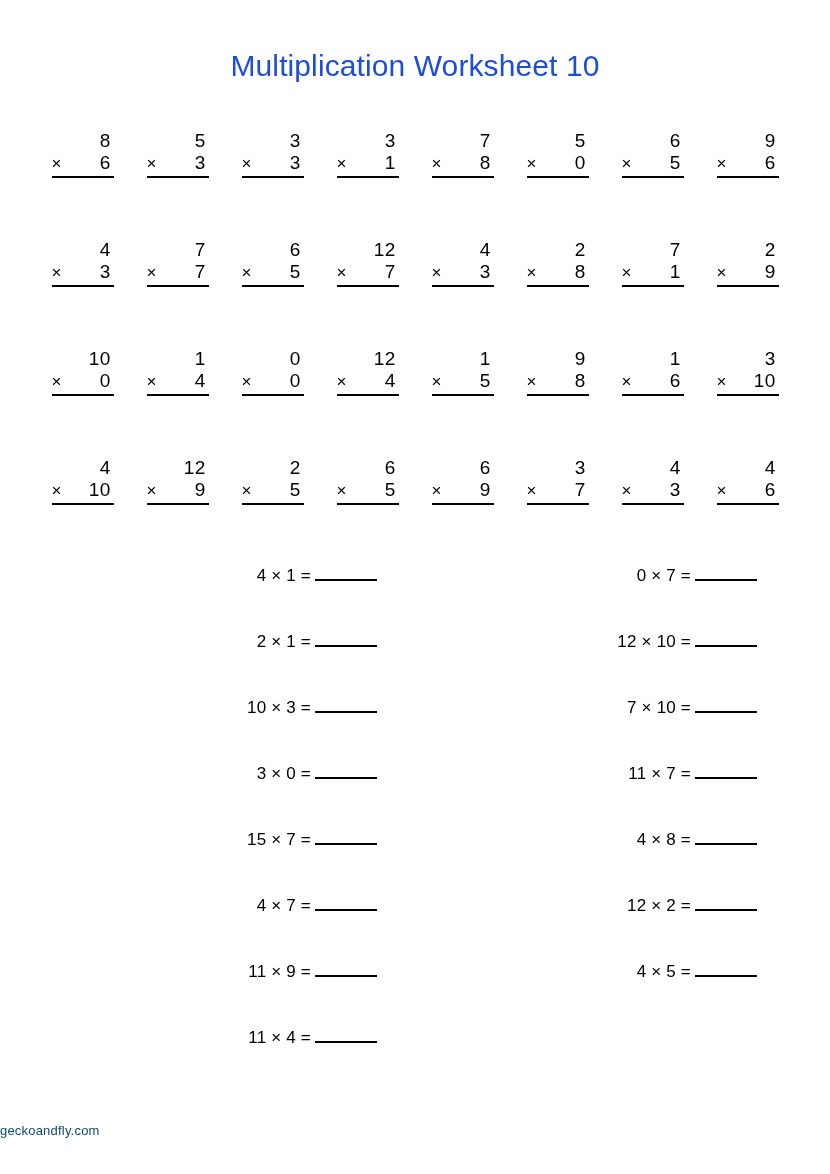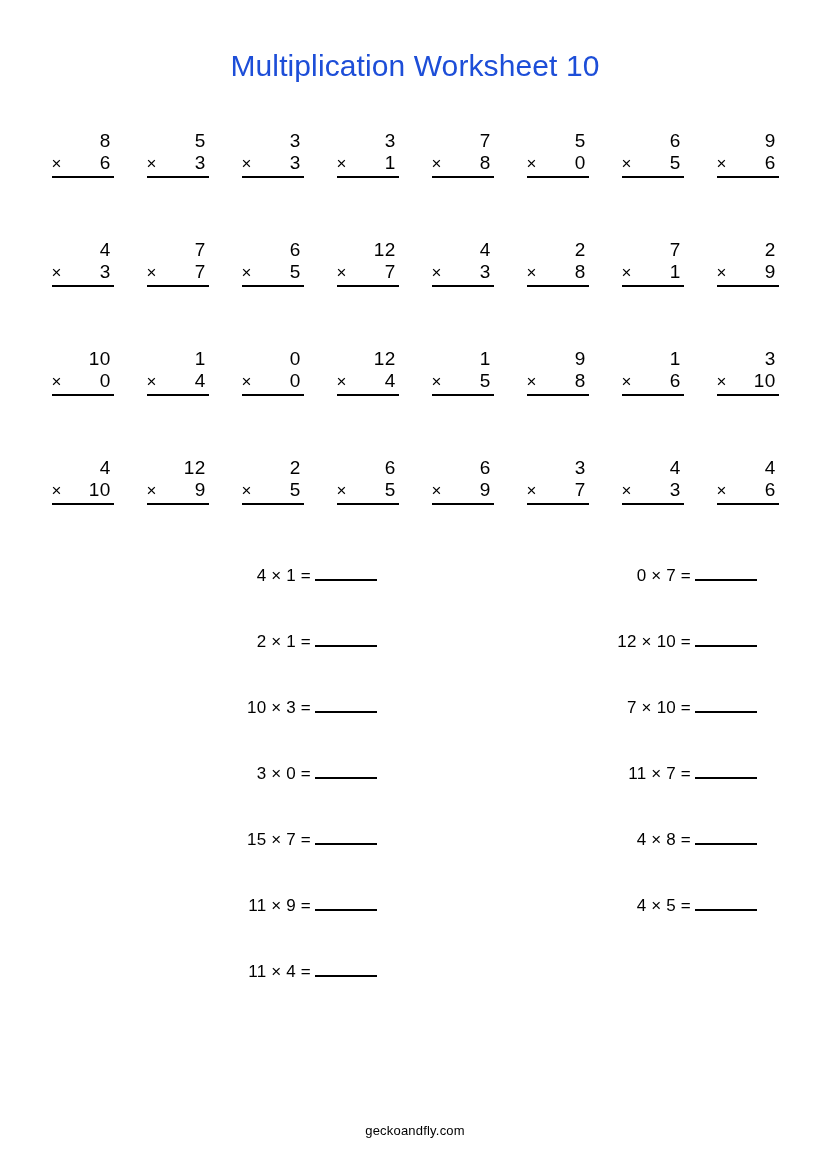--- a/index.html
+++ b/index.html
@@ -116,23 +116,22 @@
     margin-left: 4px;
     height: 17px;
   }
 
   
   .footer {
     position: absolute;
     left: 0;
     right: 0;
     bottom: 36px;
-    text-align: center;
     font-size: 13px;
-    color: #000000;
+    color: #0c4a6e;
     letter-spacing: 0.2px;
   }
 </style>
 </head>
 <body>
 
 <div class="page">
 
   <h1 class="title">Multiplication Worksheet 10</h1>
 
@@ -483,20 +482,32 @@
         </div>
       </div>
       <div class="hcell">
         <div class="hprob">
           <span class="hexpr">4 × 8 =</span>
           <span class="hblank"></span>
         </div>
       </div>
       <div class="hcell">
         <div class="hprob">
+          <span class="hexpr">4 × 7 =</span>
+          <span class="hblank"></span>
+        </div>
+      </div>
+      <div class="hcell">
+        <div class="hprob">
+          <span class="hexpr">12 × 2 =</span>
+          <span class="hblank"></span>
+        </div>
+      </div>
+      <div class="hcell">
+        <div class="hprob">
           <span class="hexpr">11 × 9 =</span>
           <span class="hblank"></span>
         </div>
       </div>
       <div class="hcell">
         <div class="hprob">
           <span class="hexpr">4 × 5 =</span>
           <span class="hblank"></span>
         </div>
       </div>

